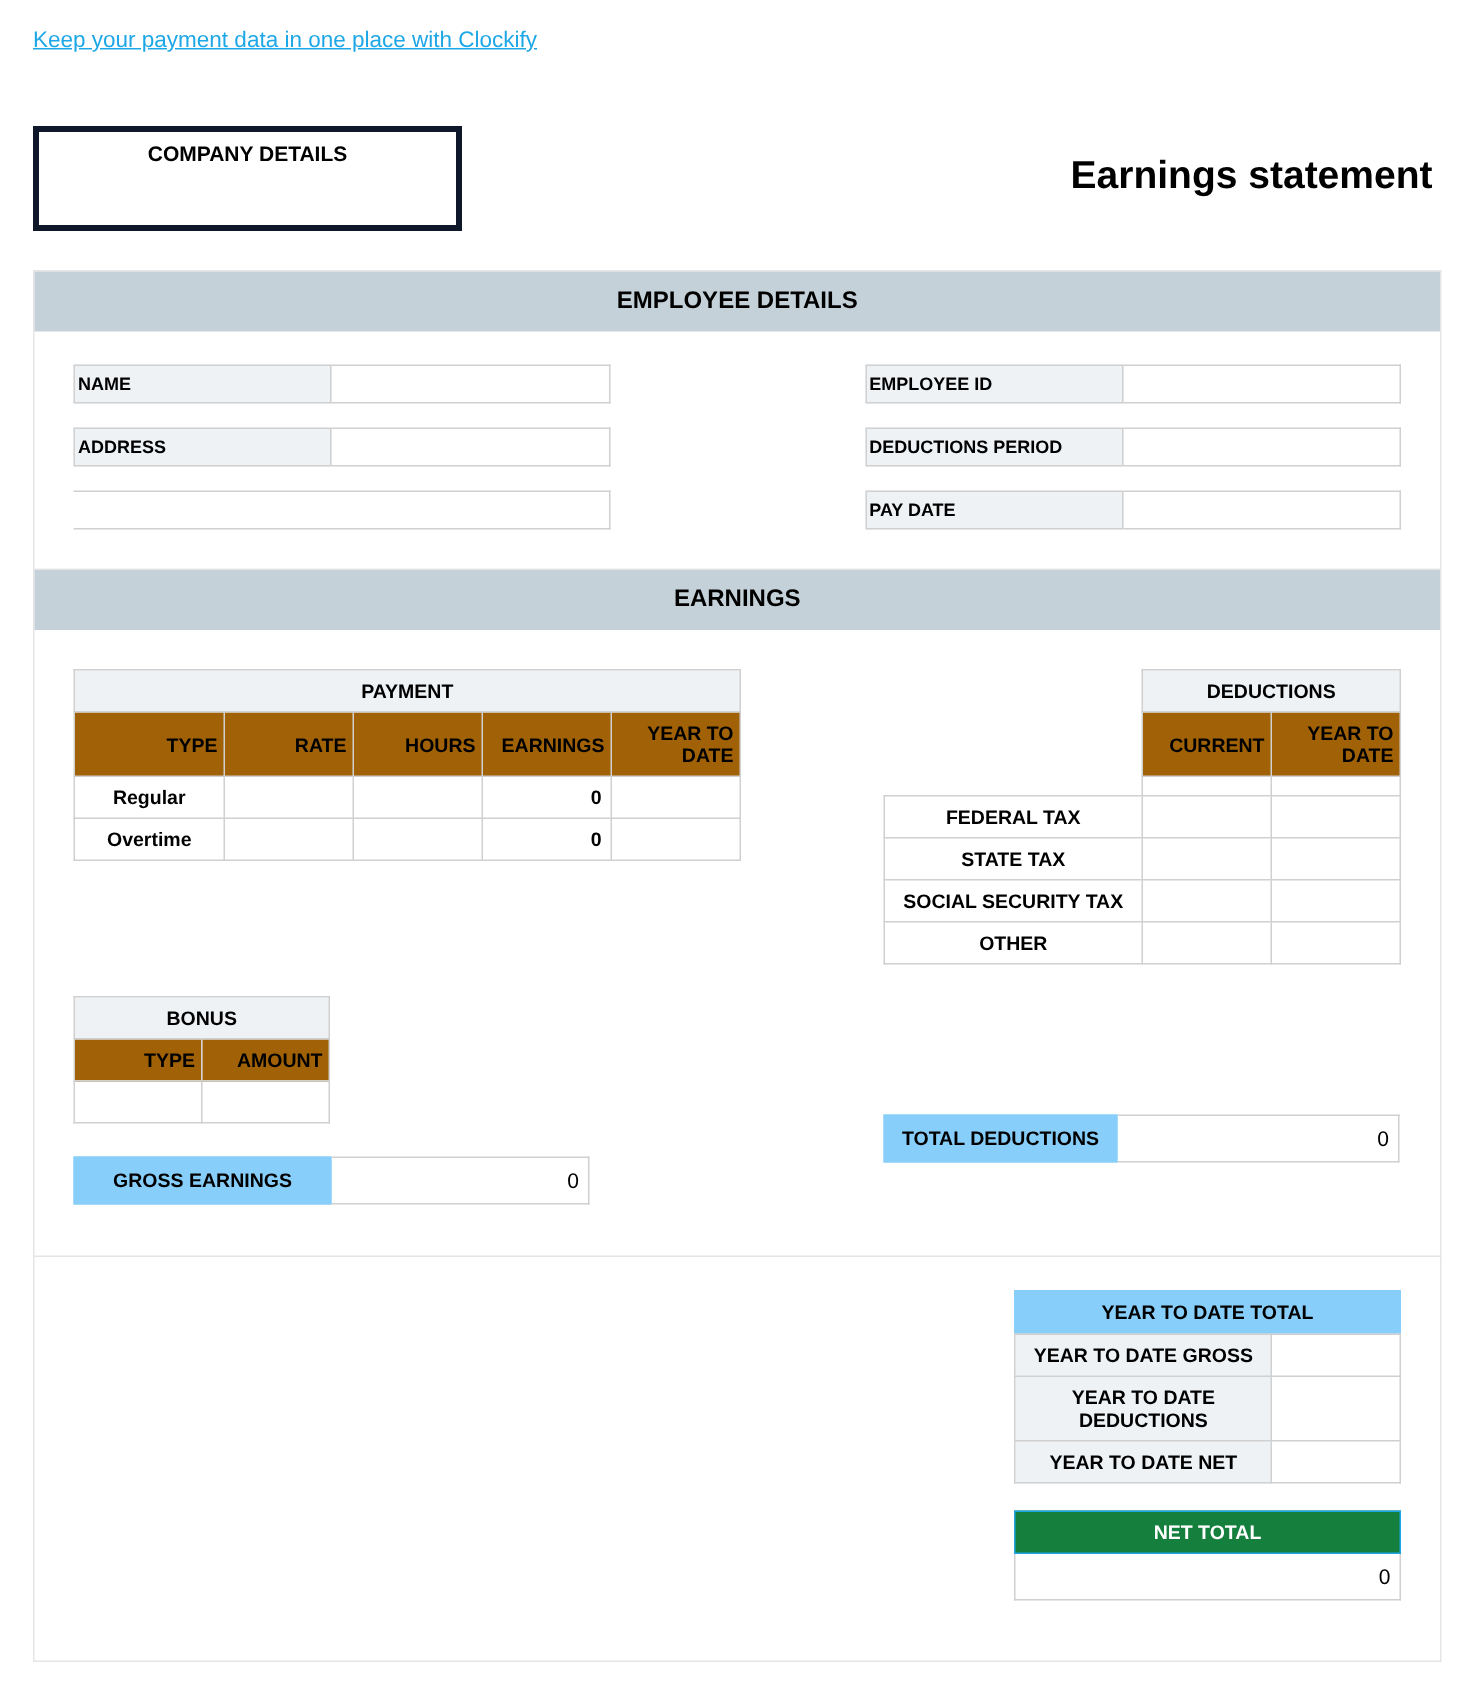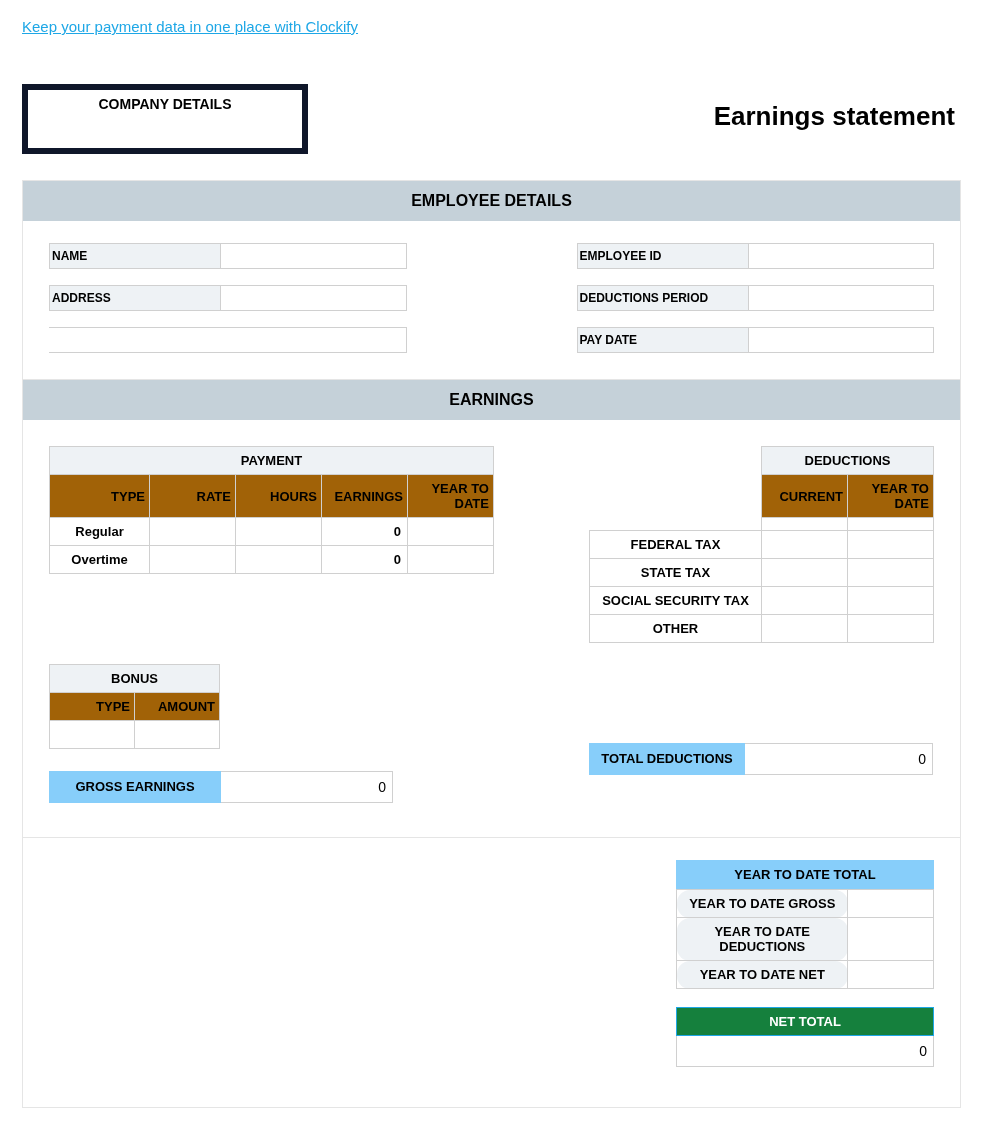--- a/index.html
+++ b/index.html
@@ -16,21 +16,21 @@
     font-size: 15px;
     text-decoration: underline;
   }
   .top-row {
     display: flex;
     justify-content: space-between;
     align-items: flex-end;
     margin-top: 48px;
   }
   .company-box {
-    border: 6px solid #0f172a;
+    border: 4px solid #0f172a;
     width: 286px;
     height: 70px;
     padding: 6px 8px;
     text-align: center;
     font-weight: bold;
     font-size: 14px;
   }
   .title {
     font-size: 26px;
     font-weight: bold;
@@ -122,21 +122,21 @@
     text-align: right;
     padding: 7px 6px;
     font-size: 14px;
   }
   .total-body {
     display:flex;
     justify-content:flex-end;
     padding: 22px 26px 40px 26px;
   }
   .ytd-tbl td, .ytd-tbl th { width: 86px; }
-  .ytd-tbl .ytd-label { width: 172px; background:#eef2f5;border-radius:13px; }
+  .ytd-tbl .ytd-label { width: 172px; background:#eef2f5; }
   .ytd-head { background:#87cefa; font-weight:bold; font-size:13px; text-align:center; padding:6px; border:1px solid #87cefa; }
   .net-head {
     background:#15803d; color:#fff; font-weight:bold; font-size:13px;
     text-align:center; padding:6px; border:1px solid #1ea7e6; margin-top:18px;
   }
   .net-val {
     border:1px solid #d0d0d0; border-top:none; text-align:right; padding:7px 6px; font-size:14px;
   }
 </style>
 </head>

